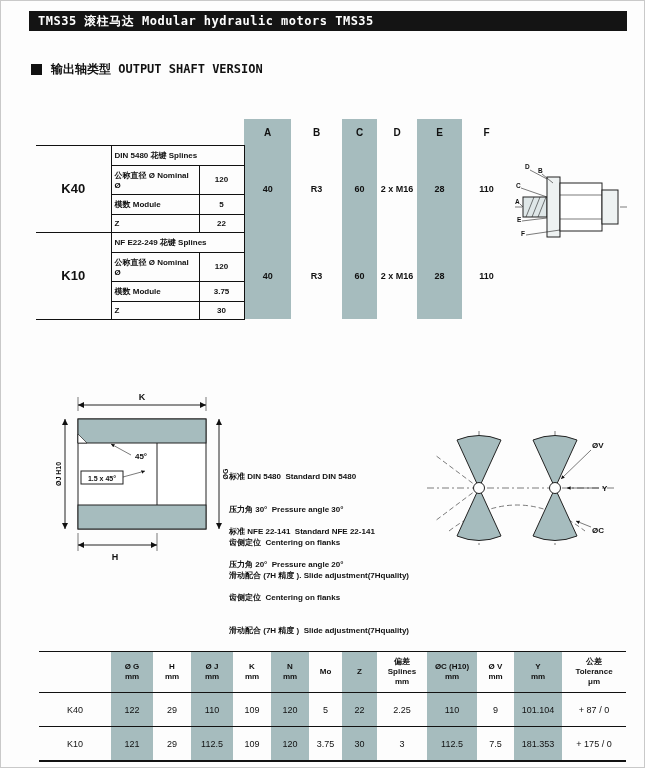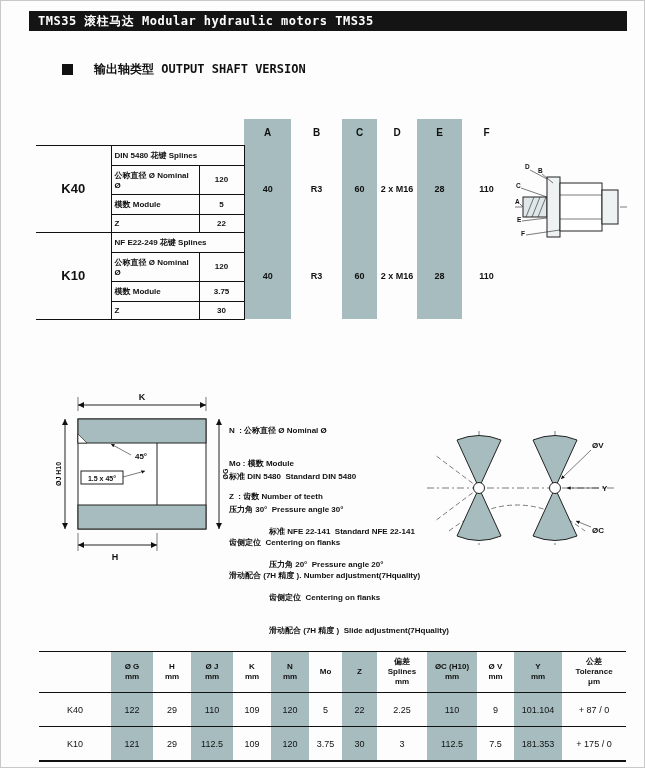--- a/index.html
+++ b/index.html
@@ -4,21 +4,21 @@
 <style>
   html,body{margin:0;padding:0;background:#e9e9e9;}
   .page{position:relative;width:645px;height:768px;background:#fdfdfd;border:1px solid #c9c9c9;
         box-sizing:border-box;font-family:"Liberation Sans",sans-serif;color:#111;overflow:hidden;}
 
   
   .titlebar{position:absolute;left:28px;top:10px;width:589px;height:20px;background:#141414;color:#fff;
             font:bold 12px/20px "DejaVu Sans Mono",monospace;padding-left:9px;letter-spacing:.5px;overflow:hidden;}
 
   
-  .sec{position:absolute;display:flex;align-items:center;gap:21px;font:bold 12px "DejaVu Sans Mono",monospace;margin-left:31px;}
+  .sec{position:absolute;display:flex;align-items:center;gap:9px;font:bold 12px "DejaVu Sans Mono",monospace;}
   .sec .sq{width:11px;height:11px;background:#111;flex:0 0 auto;}
   #sec1{left:30px;top:60px;}
   #sec2{left:30px;top:336px;}
 
   table{border-collapse:collapse;}
   .teal{background:#a6bcbe;}
 
   
   .t1{position:absolute;left:35px;top:118px;width:475px;table-layout:fixed;}
   .t1 td{padding:0;overflow:hidden;}
@@ -28,21 +28,21 @@
   .t1 .kcell{font:bold 13px "Liberation Sans",sans-serif;text-align:center;vertical-align:middle;
              border-top:1px solid #111;border-bottom:1px solid #111;}
   .t1 .spec{border:1px solid #111;font:bold 8px "Liberation Sans",sans-serif;padding:4px 3px;vertical-align:middle;}
   .t1 .specv{text-align:center;padding:0 1px;}
   .t1 .val{font:bold 9px "Liberation Sans",sans-serif;text-align:center;vertical-align:middle;}
 
   
   .tb{position:absolute;font:bold 8px/11px "Liberation Sans",sans-serif;white-space:pre;}
   #legend{left:228px;top:402px;}
   #din{left:228px;top:448px;}
-  #nfe{left:228px;top:503px;margin-left:40px;}
+  #nfe{left:228px;top:503px;}
 
   
   .drw{position:absolute;}
   #dr1{left:512px;top:156px;}
   #dr2{left:52px;top:388px;}
   #dr3{left:418px;top:426px;}
   svg text{font-family:"Liberation Sans",sans-serif;font-weight:bold;fill:#111;}
   .dash{stroke:#444;stroke-width:.7;stroke-dasharray:5 3;fill:none;}
   .dashdot{stroke:#444;stroke-width:.7;stroke-dasharray:7 3 2 3;fill:none;}
   .ln{stroke:#222;stroke-width:1;fill:none;}
@@ -196,30 +196,25 @@
 
     <line class="ln" x1="166" y1="30" x2="166" y2="140" marker-start="url(#ar)" marker-end="url(#ar)"></line>
     <text transform="rotate(-90,175,85)" x="175" y="85" font-size="7" text-anchor="middle">ØG</text>
 
     <line class="thin" x1="25" y1="144" x2="25" y2="162"></line>
     <line class="thin" x1="104" y1="144" x2="104" y2="162"></line>
     <line class="ln" x1="25" y1="156" x2="104" y2="156" marker-start="url(#ar)" marker-end="url(#ar)"></line>
     <text x="62" y="171" font-size="9" text-anchor="middle">H</text>
   </svg>
 
-  <div class="tb" id="legend">
-    <div>N  : 公称直径 Ø Nominal Ø</div>
-    <div>Mo : 模数 Module</div>
-    <div>Z  : 齿数 Number of teeth</div>
-  </div>
   <div class="tb" id="din">
     <div>标准 DIN 5480  Standard DIN 5480</div>
     <div>压力角 30°  Pressure angle 30°</div>
     <div>齿侧定位  Centering on flanks</div>
-    <div>滑动配合 (7H 精度 ). Number adjustment(7Hquality)</div>
+    <div>滑动配合 (7H 精度 ). Slide adjustment(7Hquality)</div>
   </div>
   <div class="tb" id="nfe">
     <div>标准 NFE 22-141  Standard NFE 22-141</div>
     <div>压力角 20°  Pressure angle 20°</div>
     <div>齿侧定位  Centering on flanks</div>
     <div>滑动配合 (7H 精度 )  Slide adjustment(7Hquality)</div>
   </div>
 
   <svg class="drw" id="dr3" width="205" height="122" viewBox="0 0 205 122">
     <defs>

